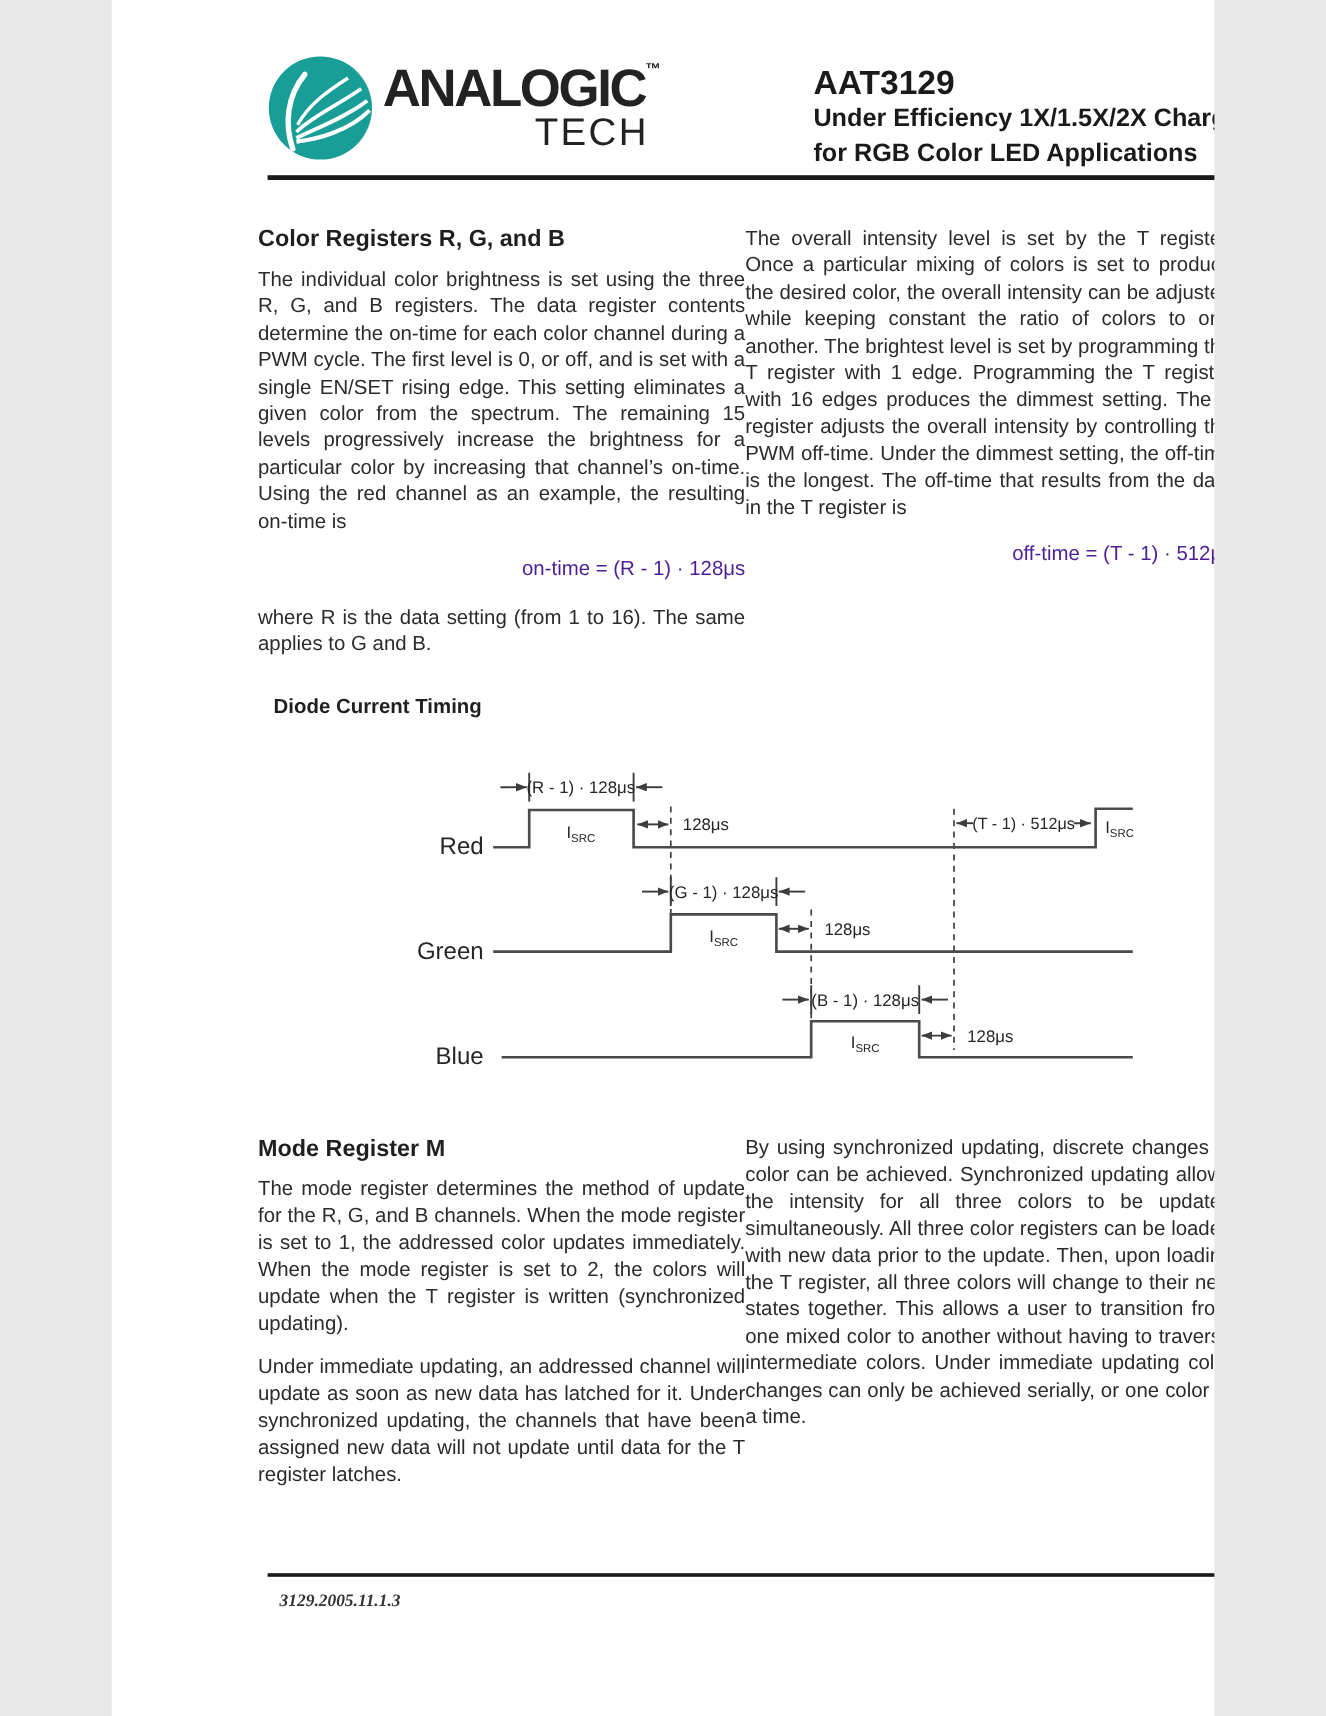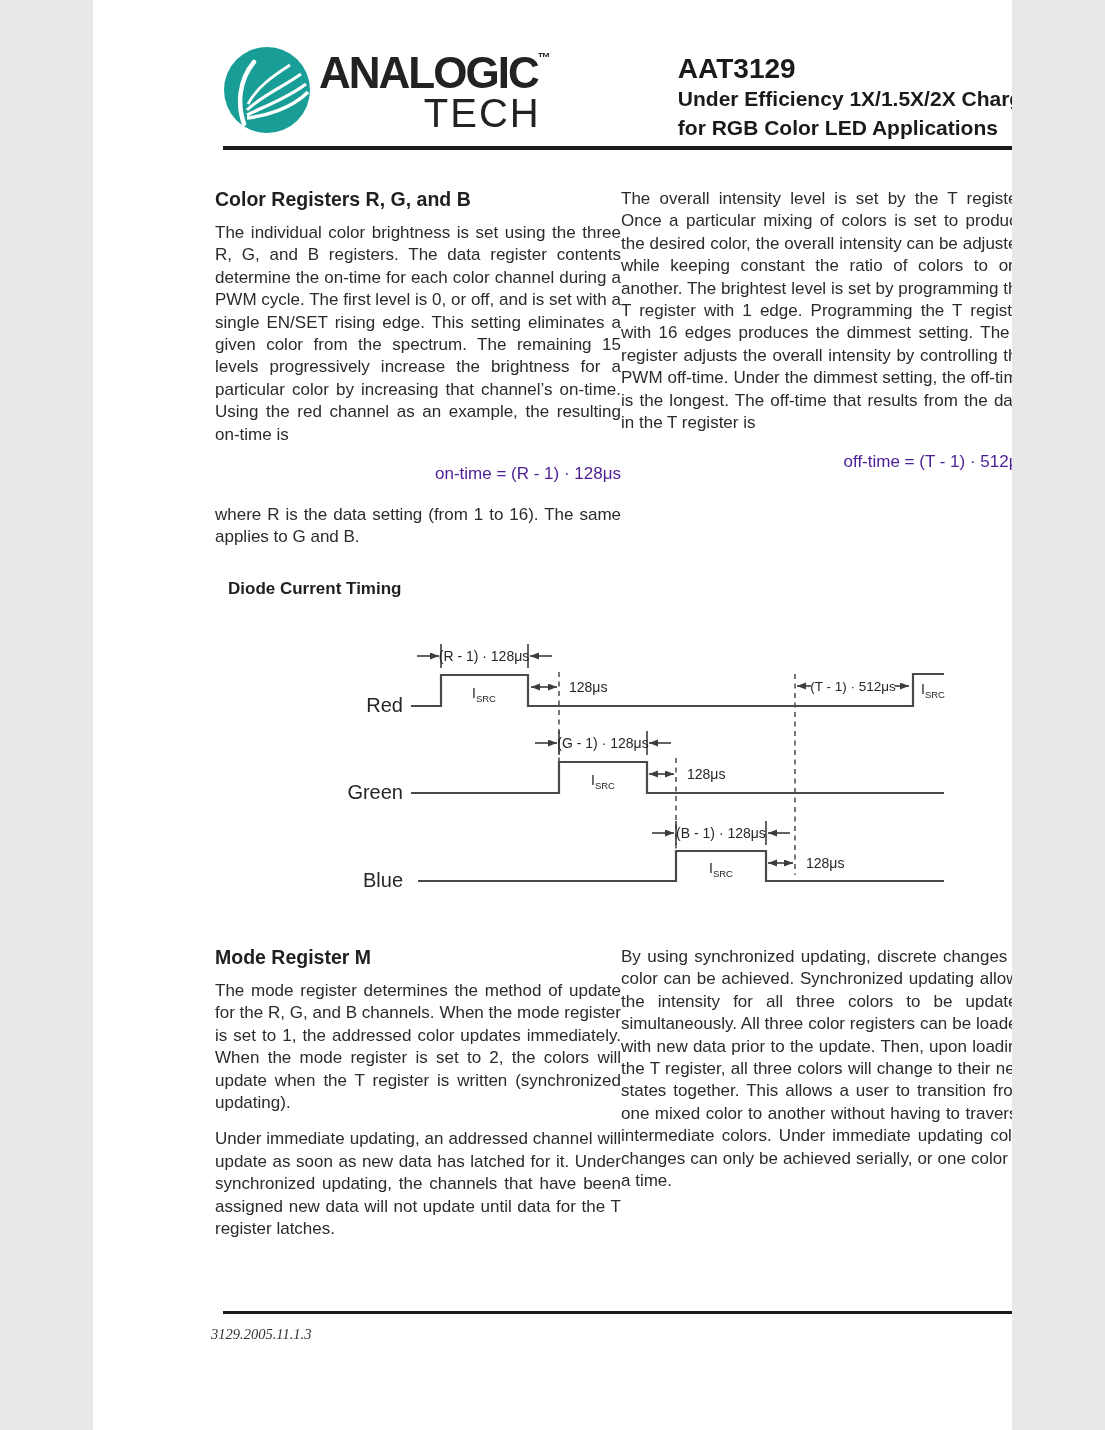--- a/index.html
+++ b/index.html
@@ -8,21 +8,21 @@
     background:#ffffff; overflow:hidden;
     font-family:"Liberation Sans", sans-serif; color:#262626;
   }
   
   .header { position:absolute; left:130px; top:46px; width:875px; display:flex; justify-content:space-between; align-items:flex-start; }
   .logo-block { display:flex; align-items:flex-start; }
   .logo-mark { width:88px; height:88px; }
   .brand-text { display:flex; flex-direction:column; align-items:flex-end; margin-left:8px; padding-top:6px; }
   .brand-name { font-size:44px; font-weight:bold; letter-spacing:-2px; line-height:0.92; color:#222; white-space:nowrap; }
   .brand-tm { font-size:13px; font-weight:bold; letter-spacing:0; vertical-align:26px; }
-  .brand-tech { font-size:40px; font-weight:normal; letter-spacing:2px; line-height:1.0; color:#222; margin-right:10px; }
+  .brand-tech { font-size:32px; font-weight:normal; letter-spacing:2px; line-height:1.0; color:#222; margin-right:10px; }
   .title-block { text-align:left; padding-top:8px; color:#1a1a1a; }
   .part-number { font-size:28px; font-weight:bold; line-height:1.1; }
   .subtitle { font-size:21px; font-weight:bold; line-height:1.38; }
   .header-rule { position:absolute; left:130px; width:875px; top:146px; height:4px; background:#1a1a1a; }
 
   
   .cols { position:absolute; left:122px; width:875px; display:flex; }
   .row1 { top:188px; }
   .mode-row { top:946px; }
   .col { width:406px; }
@@ -37,21 +37,21 @@
   .dash { stroke:#3d3d3d; stroke-width:1.4; stroke-dasharray:5 4.5; }
   .tick, .aline { stroke:#3d3d3d; stroke-width:1.6; }
   .ann { font-size:14px; fill:#262626; }
   .annSmall { font-size:13.5px; fill:#262626; }
   .rowlab { font-size:20px; fill:#262626; }
   .isrc { font-size:14px; fill:#262626; }
   .isrcsub { font-size:9.5px; }
 
   
   .footer-rule { position:absolute; left:130px; width:875px; top:1311px; height:2.5px; background:#1a1a1a; }
-  .footer-doc { position:absolute; left:118px; top:1326px; font-family:"Liberation Serif", serif; font-style:italic; font-size:14.5px; color:#333; }
+  .footer-doc { position:absolute; left:140px; top:1326px; font-family:"Liberation Serif", serif; font-style:italic; font-size:14.5px; color:#333;font-weight:bold; }
   .footer-page { position:absolute; left:130px; width:875px; top:1322px; text-align:right; font-size:21px; color:#1a1a1a; }
 </style>
 </head>
 <body>
 
 <div class="page">
 
   <div class="header">
     <div class="logo-block">
       <svg class="logo-mark" viewBox="0 0 88 88">

